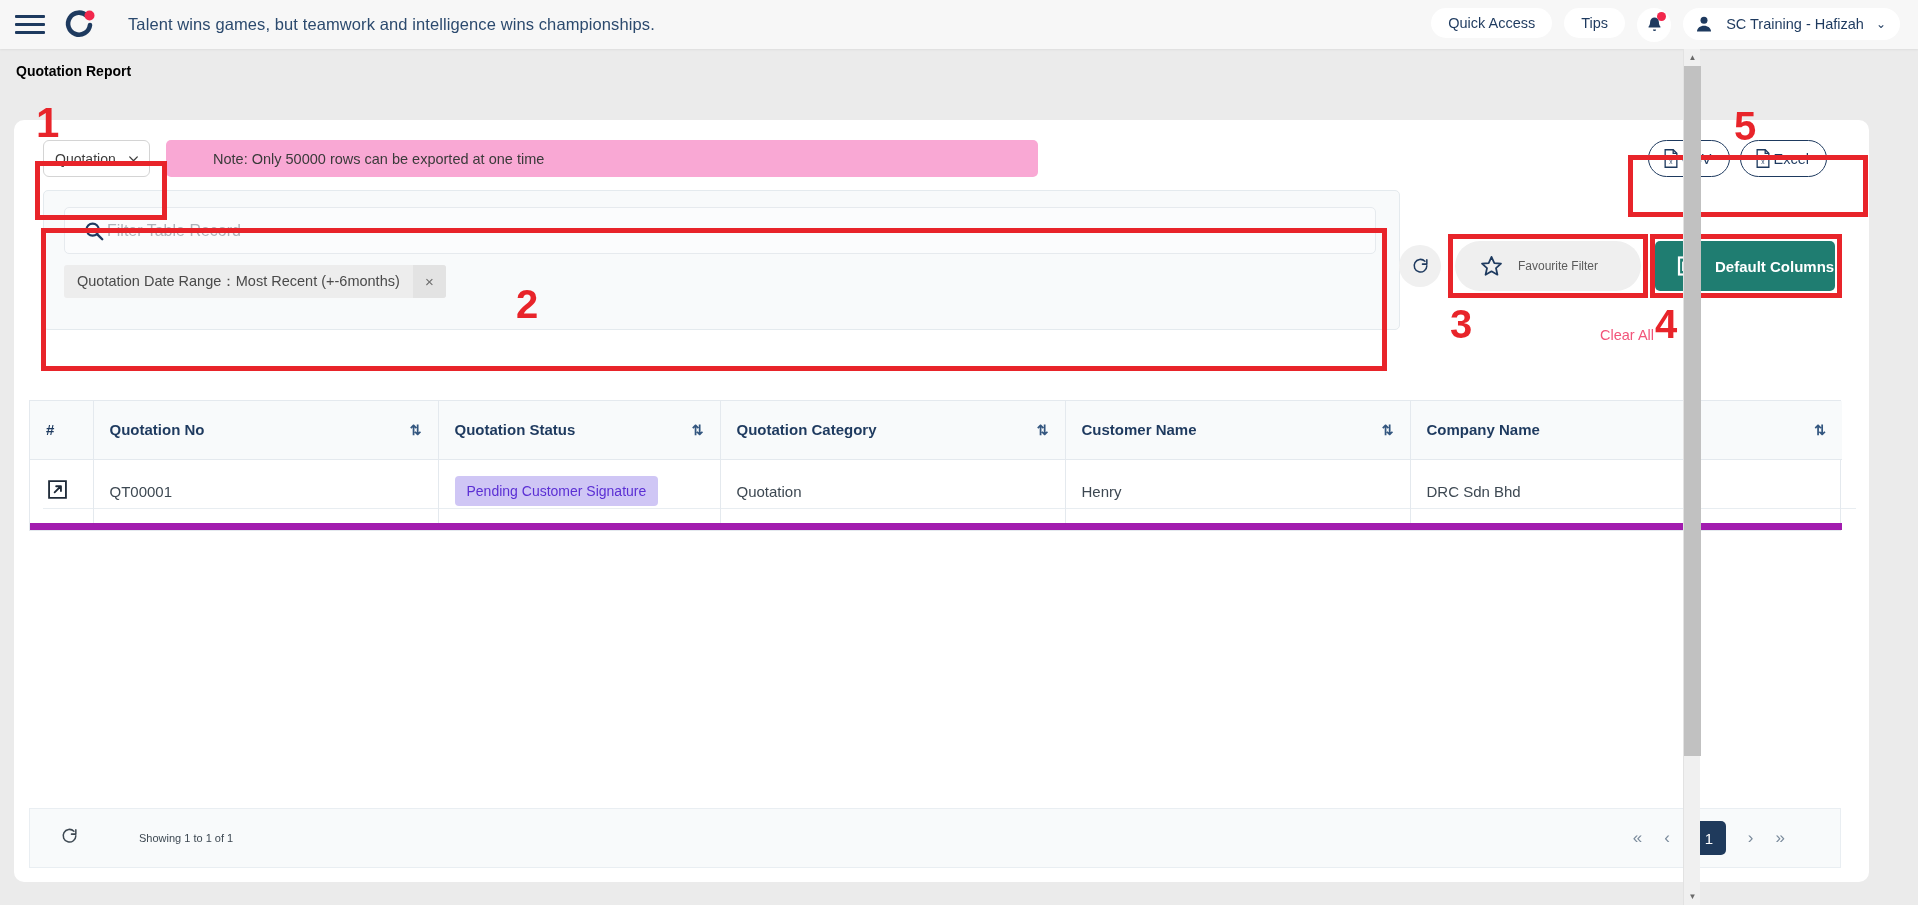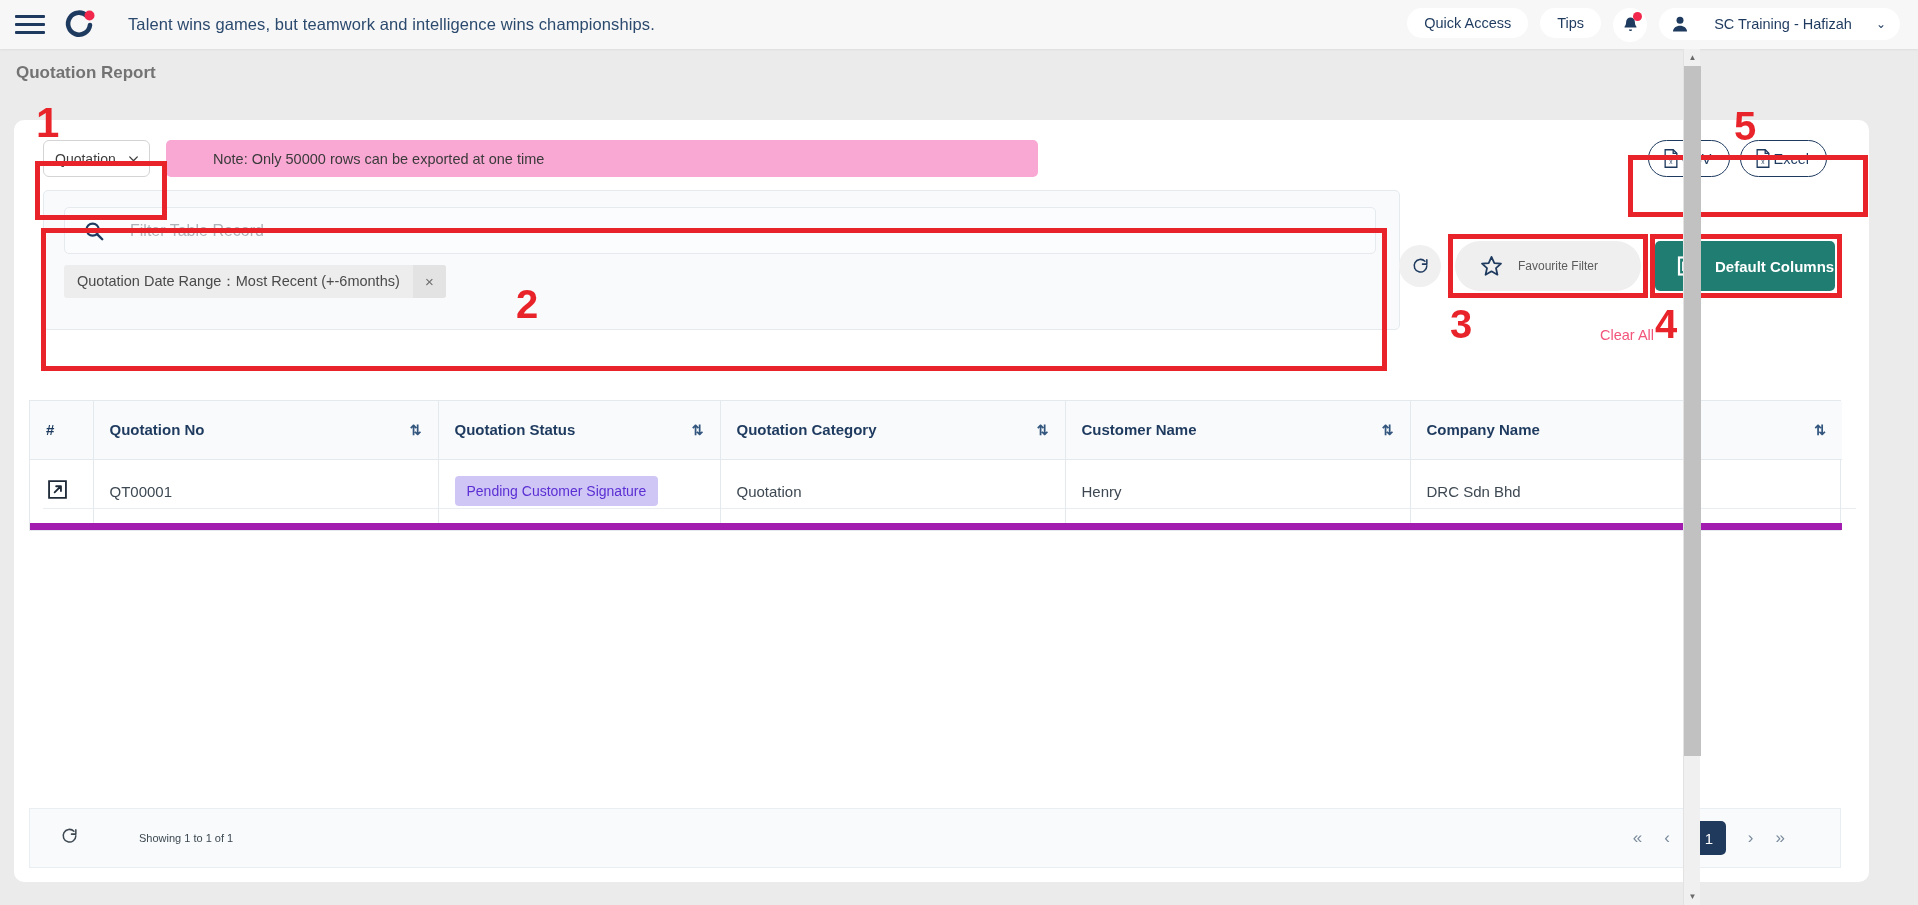--- a/index.html
+++ b/index.html
@@ -43,30 +43,30 @@
     position: relative; width: 34px; height: 34px; background: #fff;
     border-radius: 50%; display: flex; align-items: center; justify-content: center;
     cursor: pointer;
   }
   .bell-dot {
     position: absolute; top: 4px; right: 5px;
     width: 9px; height: 9px; background: #f2274c; border-radius: 50%;
   }
   .user-pill {
     background: #fff; border-radius: 20px; padding: 6px 14px 6px 11px;
-    display: flex; align-items: center; gap: 24px; cursor: pointer;
+    display: flex; align-items: center; gap: 12px; cursor: pointer;
   }
   .avatar-ic { width: 20px; height: 20px; }
   .user-name { font-size: 14.5px; color: #1e3a5f; }
   .caret { font-size: 12px; color: #1e3a5f; }
 
   
   .page-title {
     position: absolute; left: 16px; top: 63px;
-    font-size: 17px; font-weight: bold; color: #737373;
+    font-size: 14px; font-weight: bold; color: #000000;
   }
 
   
   .card {
     position: absolute; left: 14px; top: 120px;
     width: 1855px; height: 762px;
     background: #fff; border-radius: 10px;
   }
 
   
@@ -99,21 +99,21 @@
   
   .filter-zone {
     position: absolute; left: 29px; top: 70px;
     width: 1357px; height: 140px;
     background: #f8fafb; border: 1px solid #e4eaee; border-radius: 5px;
   }
   .search-wrap {
     position: absolute; left: 20px; top: 16px;
     width: 1312px; height: 47px;
     background: #fbfcfd; border: 1px solid #e6eaee; border-radius: 5px;
-    display: flex; align-items: center; padding-left: 18px; gap: 25px;
+    display: flex; align-items: center; padding-left: 18px; gap: 2px;
     cursor: text;
   }
   .search-input {
     border: none; outline: none; background: transparent;
     font-size: 16px; color: #333; width: 1200px;
     font-family: "Liberation Sans", sans-serif;
   }
   .search-input::placeholder { color: #aeb3b9; }
   .chip-row { position: absolute; left: 20px; top: 74px; display: flex; gap: 10px; }
   .chip {

